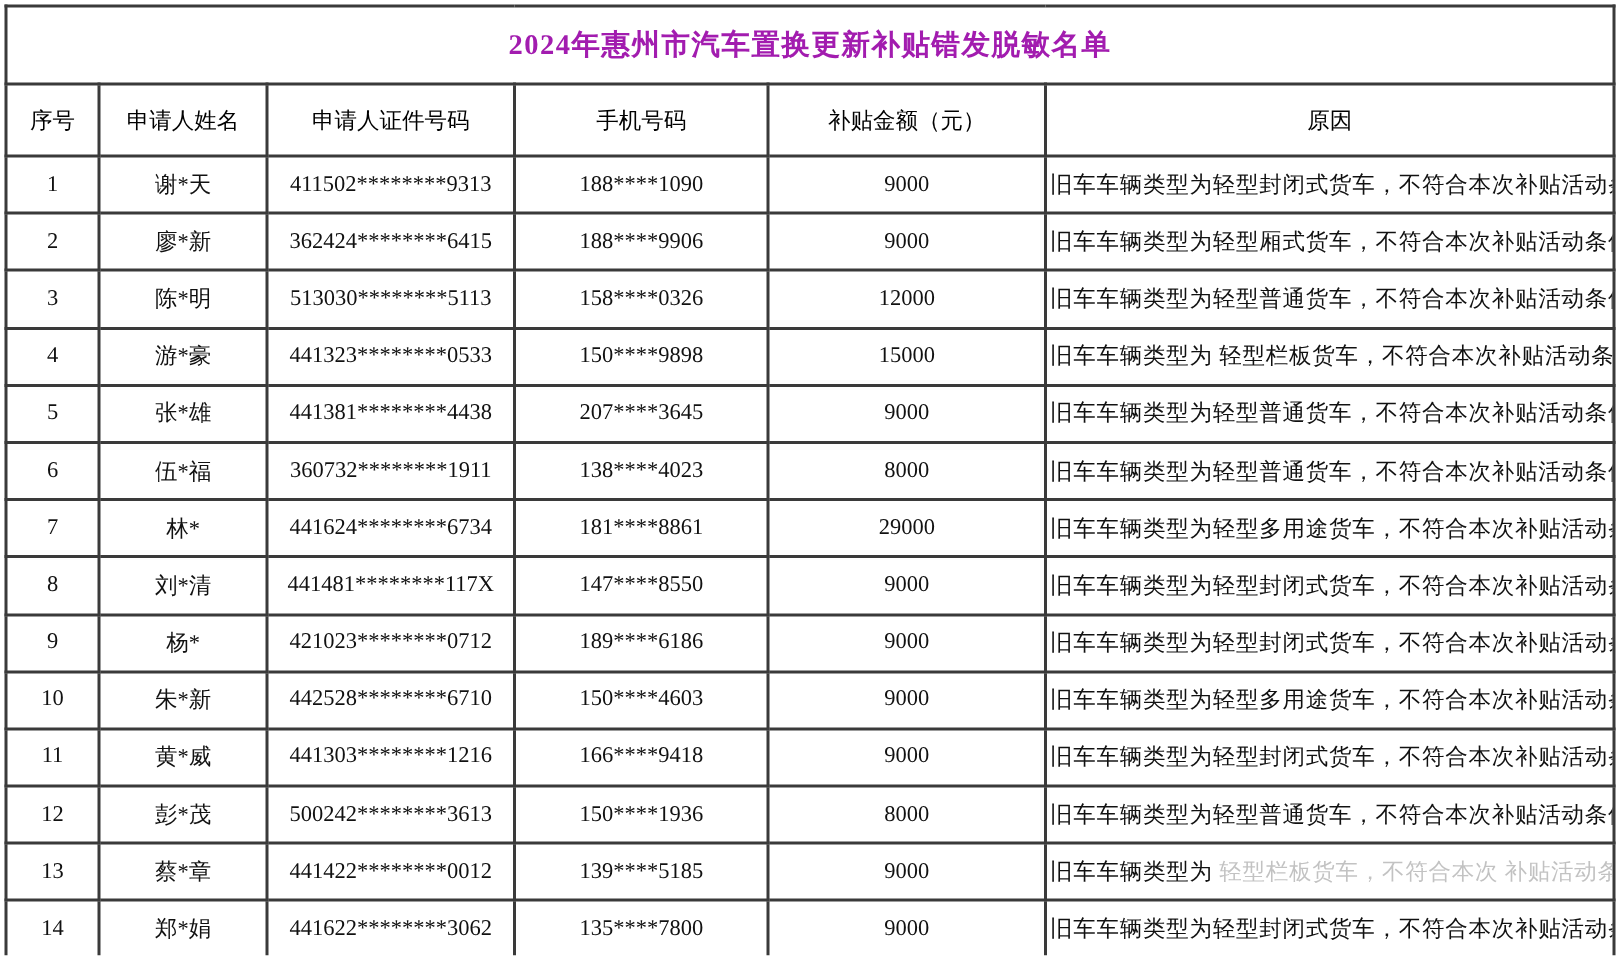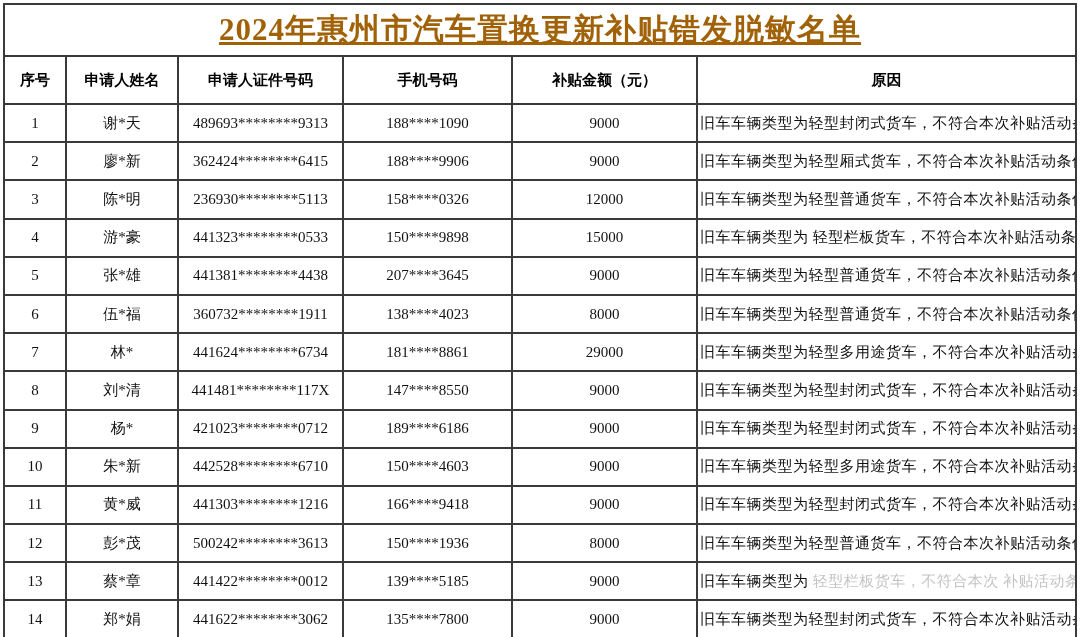--- a/index.html
+++ b/index.html
@@ -30,29 +30,28 @@
     text-align: center;
     vertical-align: middle;
     padding: 0 2px;
     overflow: hidden;
     white-space: nowrap;
   }
   .title-cell {
     height: 50px;
     font-family: "Liberation Serif", "DejaVu Serif", serif;
     font-weight: bold;
-    font-size: 31px;
+    font-size: 19px;
     letter-spacing: 1px;
-    color: #a16207;
-    text-decoration: underline;
+    color: #a21caf;
   }
   .header-row th {
     height: 46px;
     font-family: "Liberation Sans", "DejaVu Sans", sans-serif;
-    font-weight: bold;
+    font-weight: normal;
     font-size: 15px;
     color: #000000;
   }
   tbody td {
     height: 36.2px;
     font-size: 15px;
     color: #111111;
   }
   td.reason-cell {
     font-size: 15px;
@@ -87,37 +86,37 @@
         <th>申请人证件号码</th>
         <th>手机号码</th>
         <th>补贴金额（元）</th>
         <th>原因</th>
       </tr>
     </thead>
     <tbody id="table-body">
         <tr class="data-row">
     <td>1</td>
     <td>谢*天</td>
-    <td>489693********9313</td>
+    <td>411502********9313</td>
     <td>188****1090</td>
     <td>9000</td>
     <td class="reason-cell"><span>旧车车辆类型为轻型封闭式货车，不符合本次补贴活动条件。</span><span class="reason-faded"></span></td>
   </tr>
         <tr class="data-row">
     <td>2</td>
     <td>廖*新</td>
     <td>362424********6415</td>
     <td>188****9906</td>
     <td>9000</td>
     <td class="reason-cell"><span>旧车车辆类型为轻型厢式货车，不符合本次补贴活动条件。</span><span class="reason-faded"></span></td>
   </tr>
         <tr class="data-row">
     <td>3</td>
     <td>陈*明</td>
-    <td>236930********5113</td>
+    <td>513030********5113</td>
     <td>158****0326</td>
     <td>12000</td>
     <td class="reason-cell"><span>旧车车辆类型为轻型普通货车，不符合本次补贴活动条件。</span><span class="reason-faded"></span></td>
   </tr>
         <tr class="data-row">
     <td>4</td>
     <td>游*豪</td>
     <td>441323********0533</td>
     <td>150****9898</td>
     <td>15000</td>

